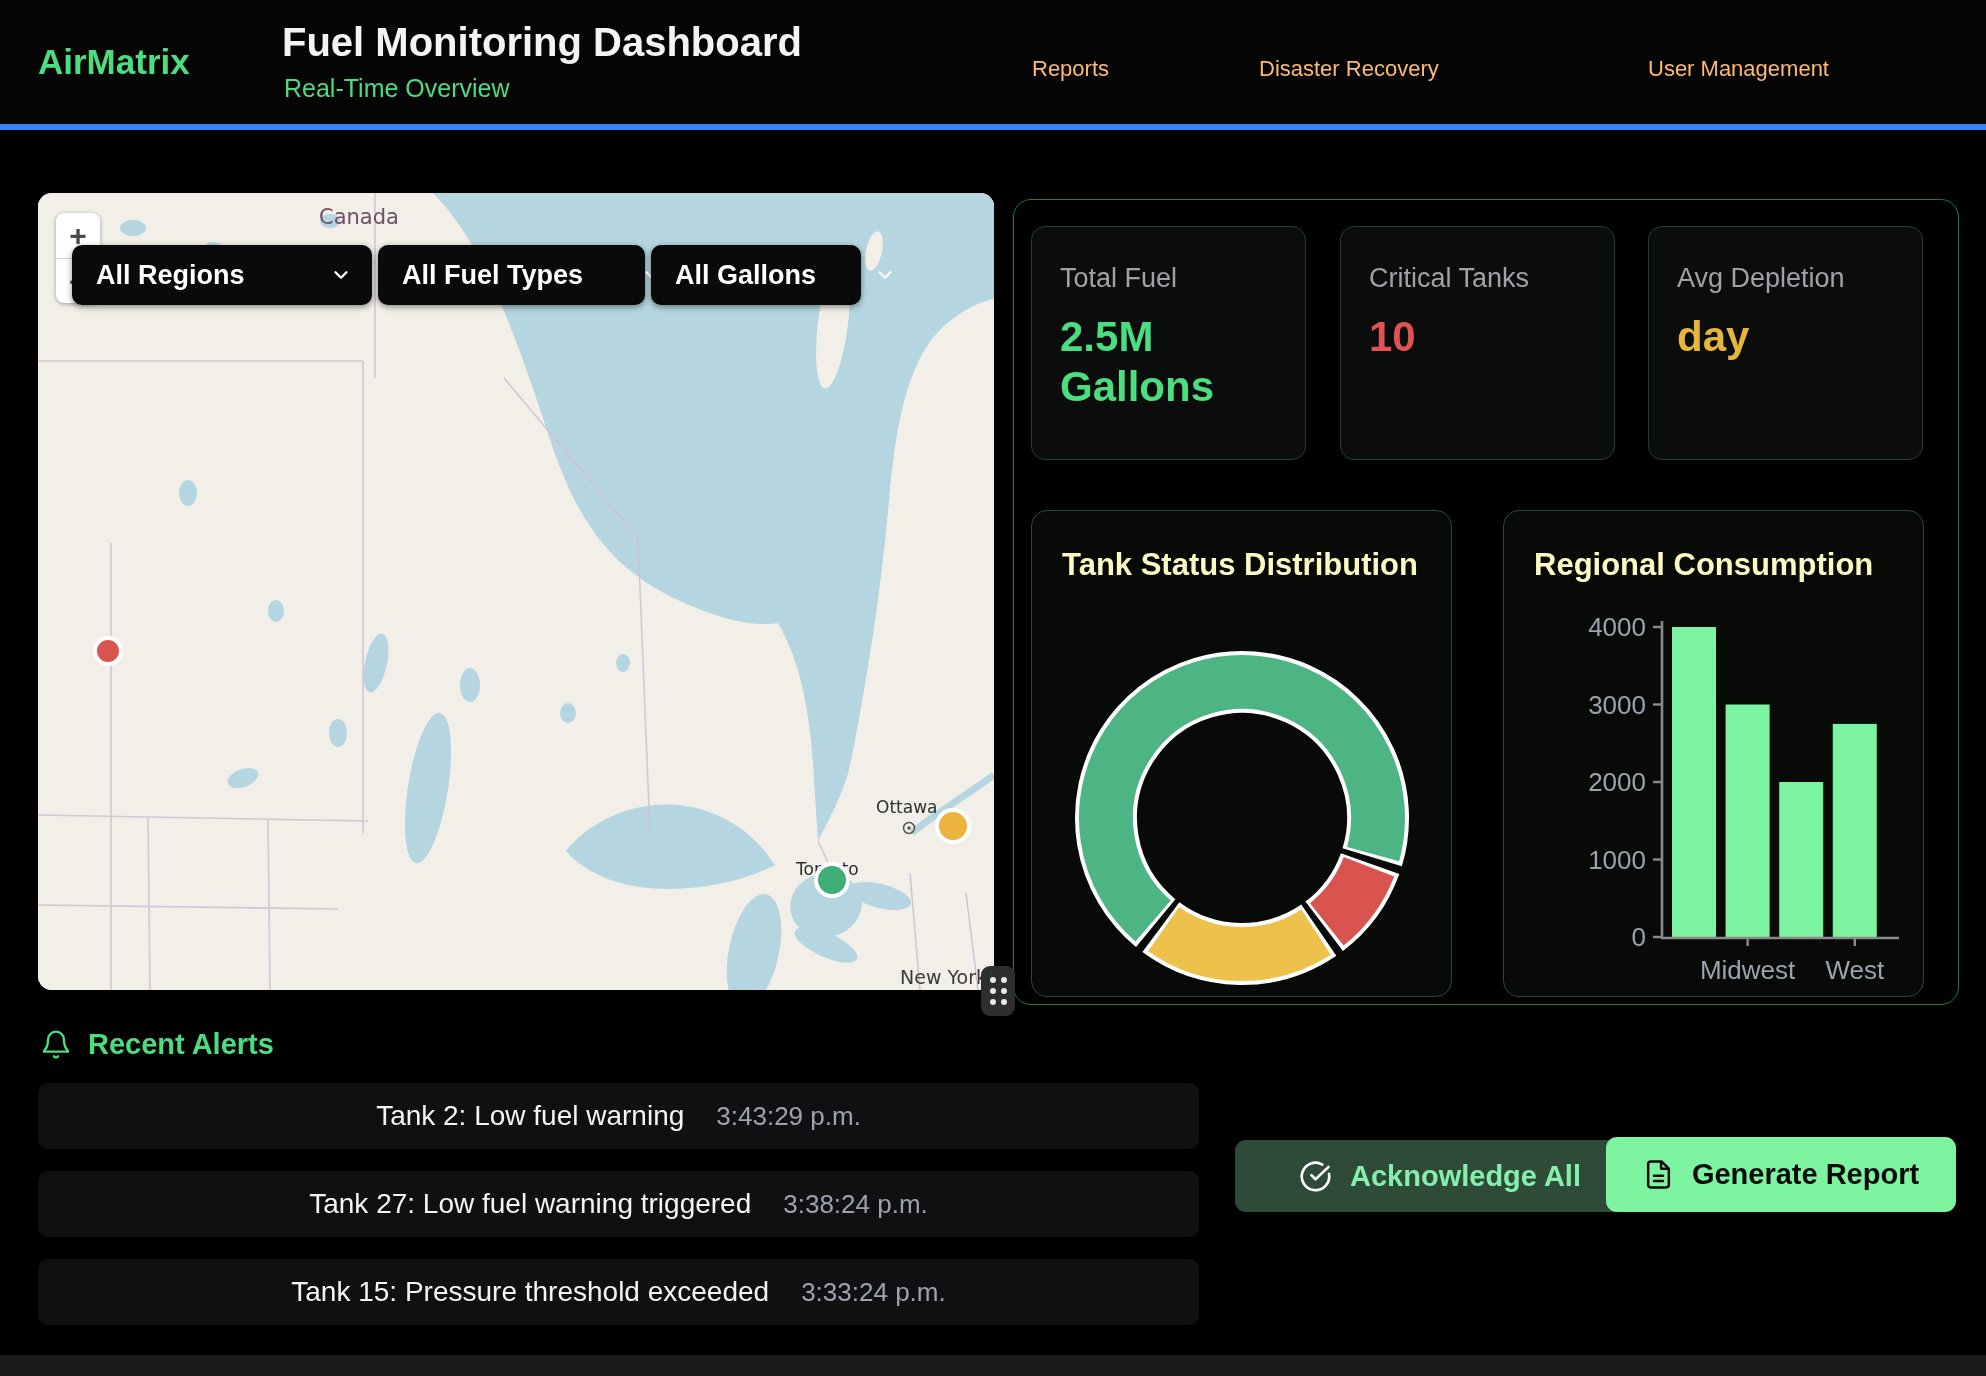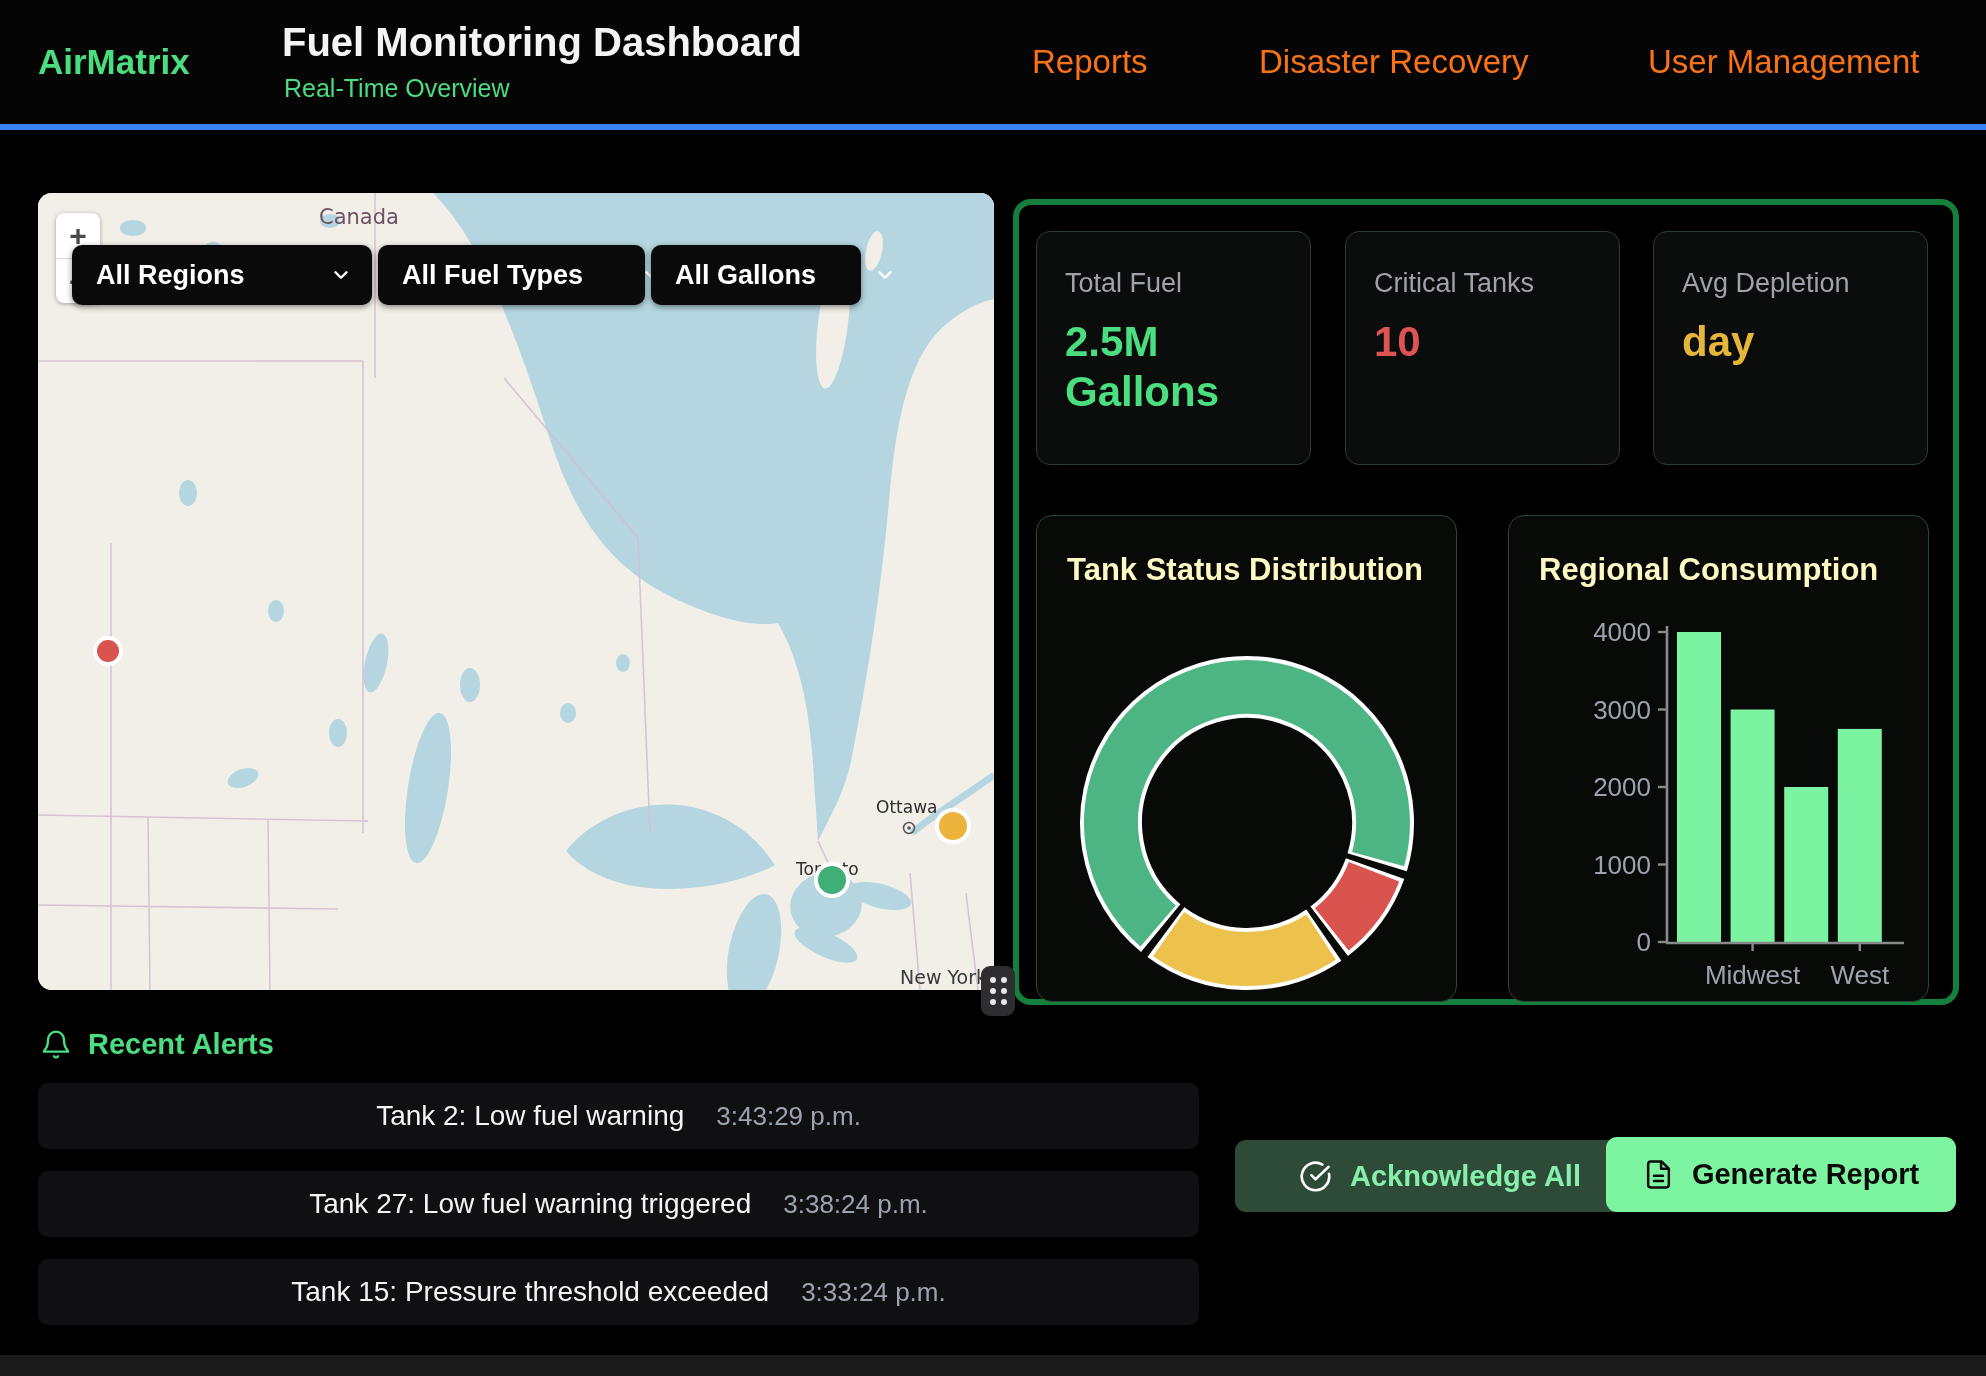--- a/index.html
+++ b/index.html
@@ -6,21 +6,21 @@
   .page{position:relative;width:1986px;height:1376px;background:#000;overflow:hidden;
         font-family:"Liberation Sans",sans-serif;-webkit-font-smoothing:antialiased;}
 
   
   .header{position:absolute;left:0;top:0;width:1986px;height:124px;background:#050505;
           border-bottom:6px solid #3b82f6;}
   .logo{position:absolute;left:38px;top:0;height:124px;line-height:124px;
         font-size:35px;font-weight:bold;color:#4ade80;}
   .title{position:absolute;left:282px;top:20px;font-size:40px;font-weight:bold;color:#f4f4f5;}
   .subtitle{position:absolute;left:284px;top:74px;font-size:25px;font-weight:500;color:#4ade80;}
-  .nav-item{position:absolute;top:0;height:124px;line-height:124px;font-size:33px;color:#f97316;cursor:pointer;}
+  .nav-item{position:absolute;top:7px;height:124px;line-height:124px;font-size:22px;color:#fdba74;cursor:pointer;}
   .nav-reports{left:1032px;} .nav-dr{left:1259px;} .nav-um{left:1648px;}
 
   
   .map-panel{position:absolute;left:38px;top:193px;width:956px;height:797px;border-radius:14px;
              overflow:hidden;background:#f2efe8;}
   .map-svg{position:absolute;left:0;top:0;}
   .zoomctl{position:absolute;left:18px;top:20px;width:44px;height:90px;background:#fff;
            border-radius:8px;box-shadow:0 1px 4px rgba(0,0,0,.35);z-index:3;}
   .zoomctl .zbtn{width:44px;height:45px;text-align:center;line-height:45px;font-size:30px;
                  font-weight:bold;color:#4a4a4a;cursor:pointer;}
@@ -32,21 +32,21 @@
   .dd svg{margin-left:26px;flex:none;}
   .dd.dd1{width:300px;} .dd.dd2{width:267px;} .dd.dd3{width:210px;}
   .dd.dd1,.dd.dd2,.dd.dd3{box-sizing:border-box;}
   .drag-handle{position:absolute;left:981px;top:966px;width:34px;height:50px;background:#2e2e30;
                border-radius:9px;z-index:6;display:grid;grid-template-columns:repeat(2,6px);
                grid-template-rows:repeat(3,6px);gap:5px;place-content:center;cursor:grab;}
   .drag-handle i{width:6px;height:6px;border-radius:50%;background:#e8e8e8;}
 
   
   .right-panel{position:absolute;left:1013px;top:199px;width:946px;height:806px;
-               border:6px solid #15803d;border-radius:18px;box-sizing:border-box;}
+               border:1px solid #15803d;border-radius:18px;box-sizing:border-box;}
   .stat-card{position:absolute;top:26px;width:275px;height:234px;background:#0a0d0b;
              border:1px solid #24402f;border-radius:14px;box-sizing:border-box;padding:36px 0 0 28px;}
   .stat-card .slabel{font-size:27px;color:#a1a1aa;margin-bottom:18px;}
   .stat-card .sval{font-size:42px;font-weight:bold;line-height:1.2;}
   .sc1{left:17px;} .sc2{left:326px;} .sc3{left:634px;}
   .sv-green{color:#4ade80;} .sv-red{color:#df5353;} .sv-amber{color:#e6b63c;}
 
   .chart-card{position:absolute;top:310px;width:421px;height:487px;background:#080a08;
               border:1px solid #27493523;border-radius:16px;box-sizing:border-box;
               border:1px solid #274935;}

